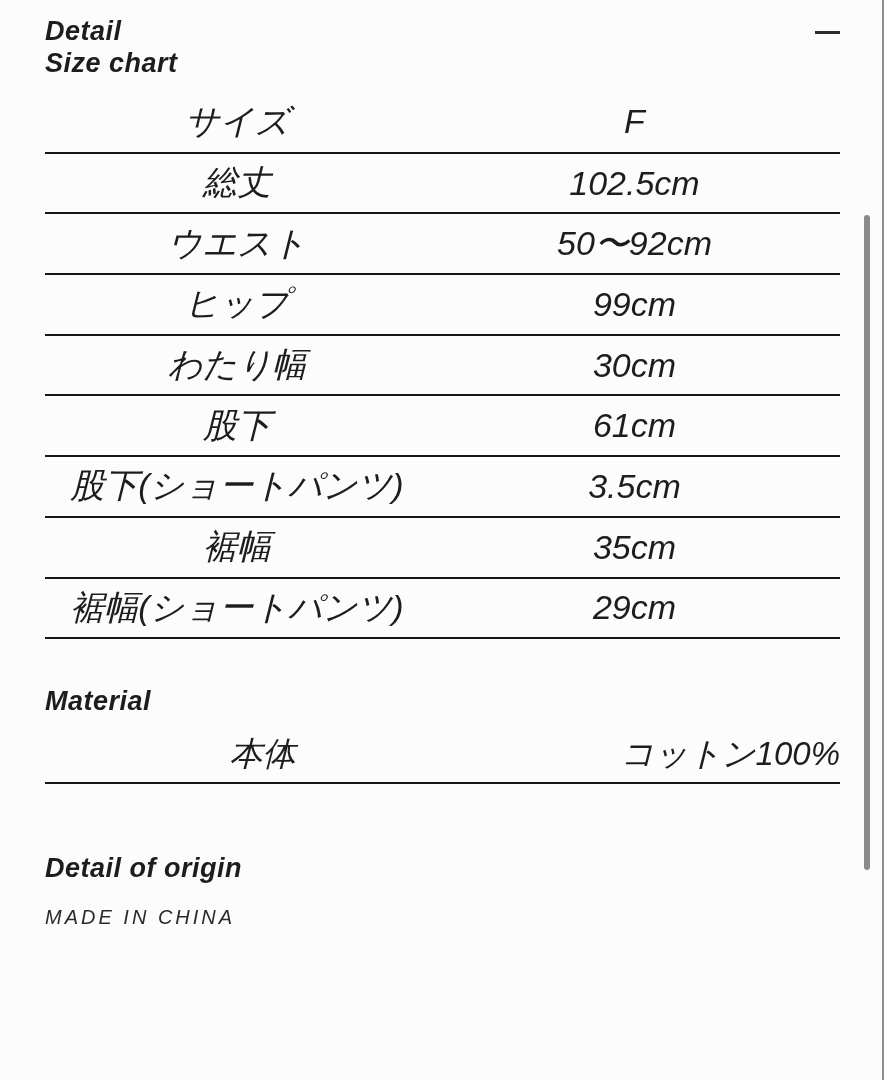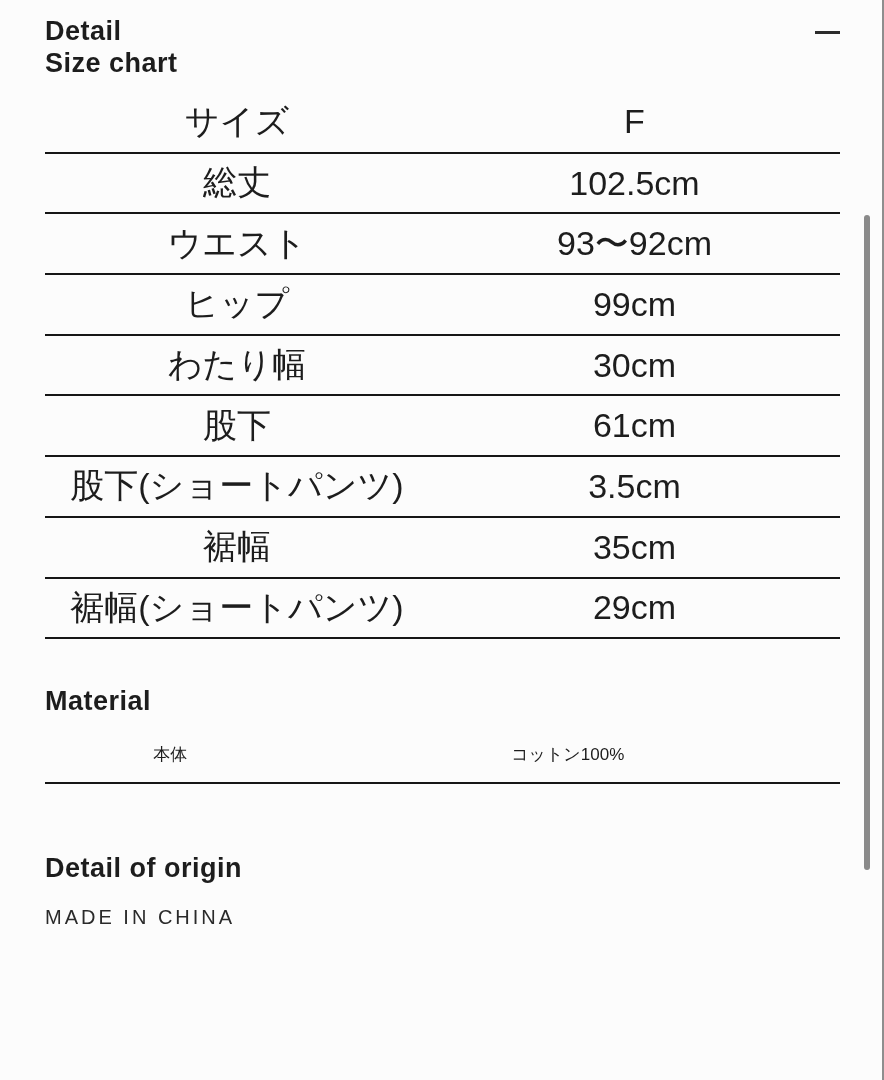--- a/index.html
+++ b/index.html
@@ -14,20 +14,21 @@
   body{
     background:var(--background);
     color:var(--text);
     font-family:"Liberation Sans","DejaVu Sans",sans-serif;
     position:relative;
     overflow:hidden;
   }
   .page{
     padding:16px 44px 0 45px;
     height:100%;
+    font-style:italic;
   }
   
   .detail-header{
     display:flex;
     align-items:center;
     justify-content:space-between;
     height:32px;
   }
   .heading{
     font-size:27px;
@@ -62,23 +63,23 @@
     color:var(--text);
     border-bottom:2px solid var(--line);
   }
   .size-table td.c1{width:48.3%;}
   .size-table td.c2{width:51.7%;}
   
   .material-title{margin-top:47px;line-height:30px;}
   .material-table{margin-top:10px;}
   .material-table td{
     height:57px;
-    text-align:center;
+    text-align:right;
     vertical-align:middle;
-    font-size:17px;
+    font-size:33px;
     color:var(--text);
     border-bottom:2px solid var(--line);
   }
   .material-table td.c1{width:31.5%;}
   .material-table td.c2{width:68.5%;}
   
   .origin-title{margin-top:70px;line-height:28px;}
   .origin-value{
     margin-top:22px;
     font-size:20px;
@@ -120,21 +121,21 @@
       <tr>
         <td class="c1">サイズ</td>
         <td class="c2">F</td>
       </tr>
       <tr>
         <td class="c1">総丈</td>
         <td class="c2">102.5cm</td>
       </tr>
       <tr>
         <td class="c1">ウエスト</td>
-        <td class="c2">93〜92cm</td>
+        <td class="c2">50〜92cm</td>
       </tr>
       <tr>
         <td class="c1">ヒップ</td>
         <td class="c2">99cm</td>
       </tr>
       <tr>
         <td class="c1">わたり幅</td>
         <td class="c2">30cm</td>
       </tr>
       <tr>

